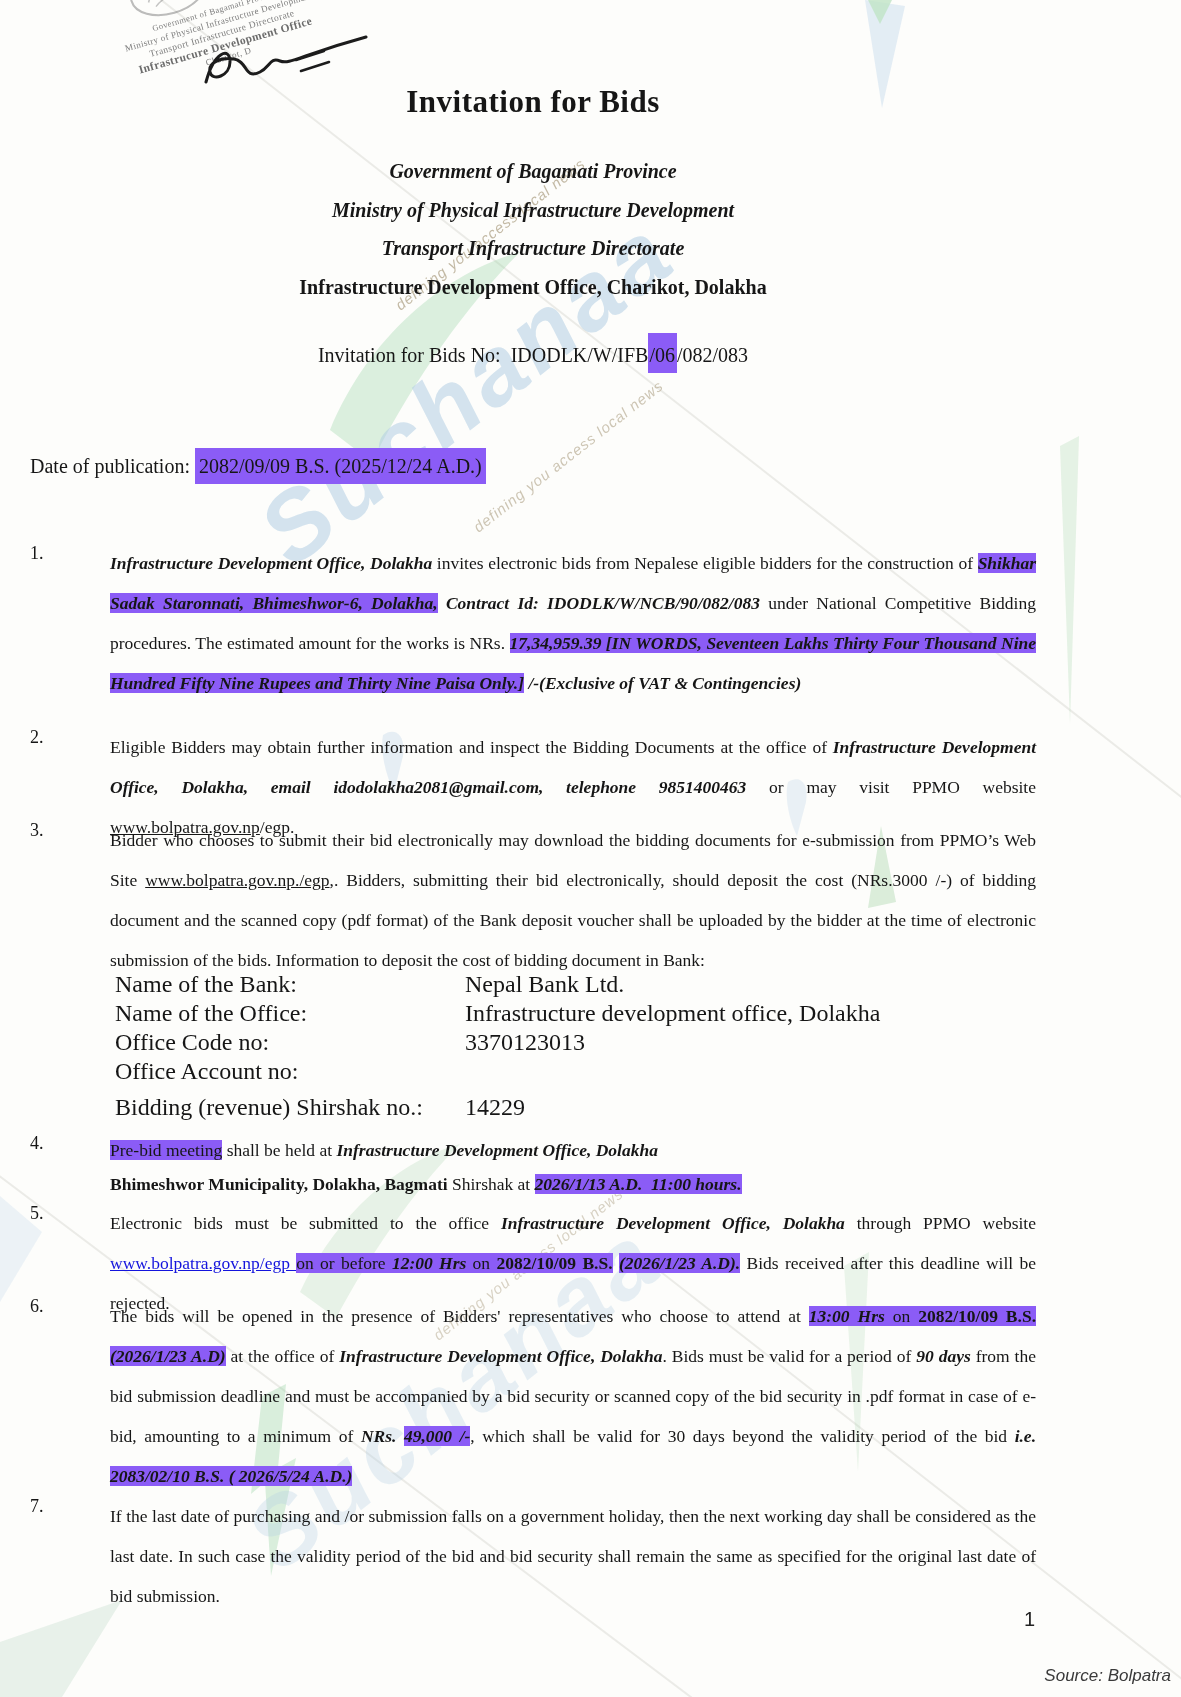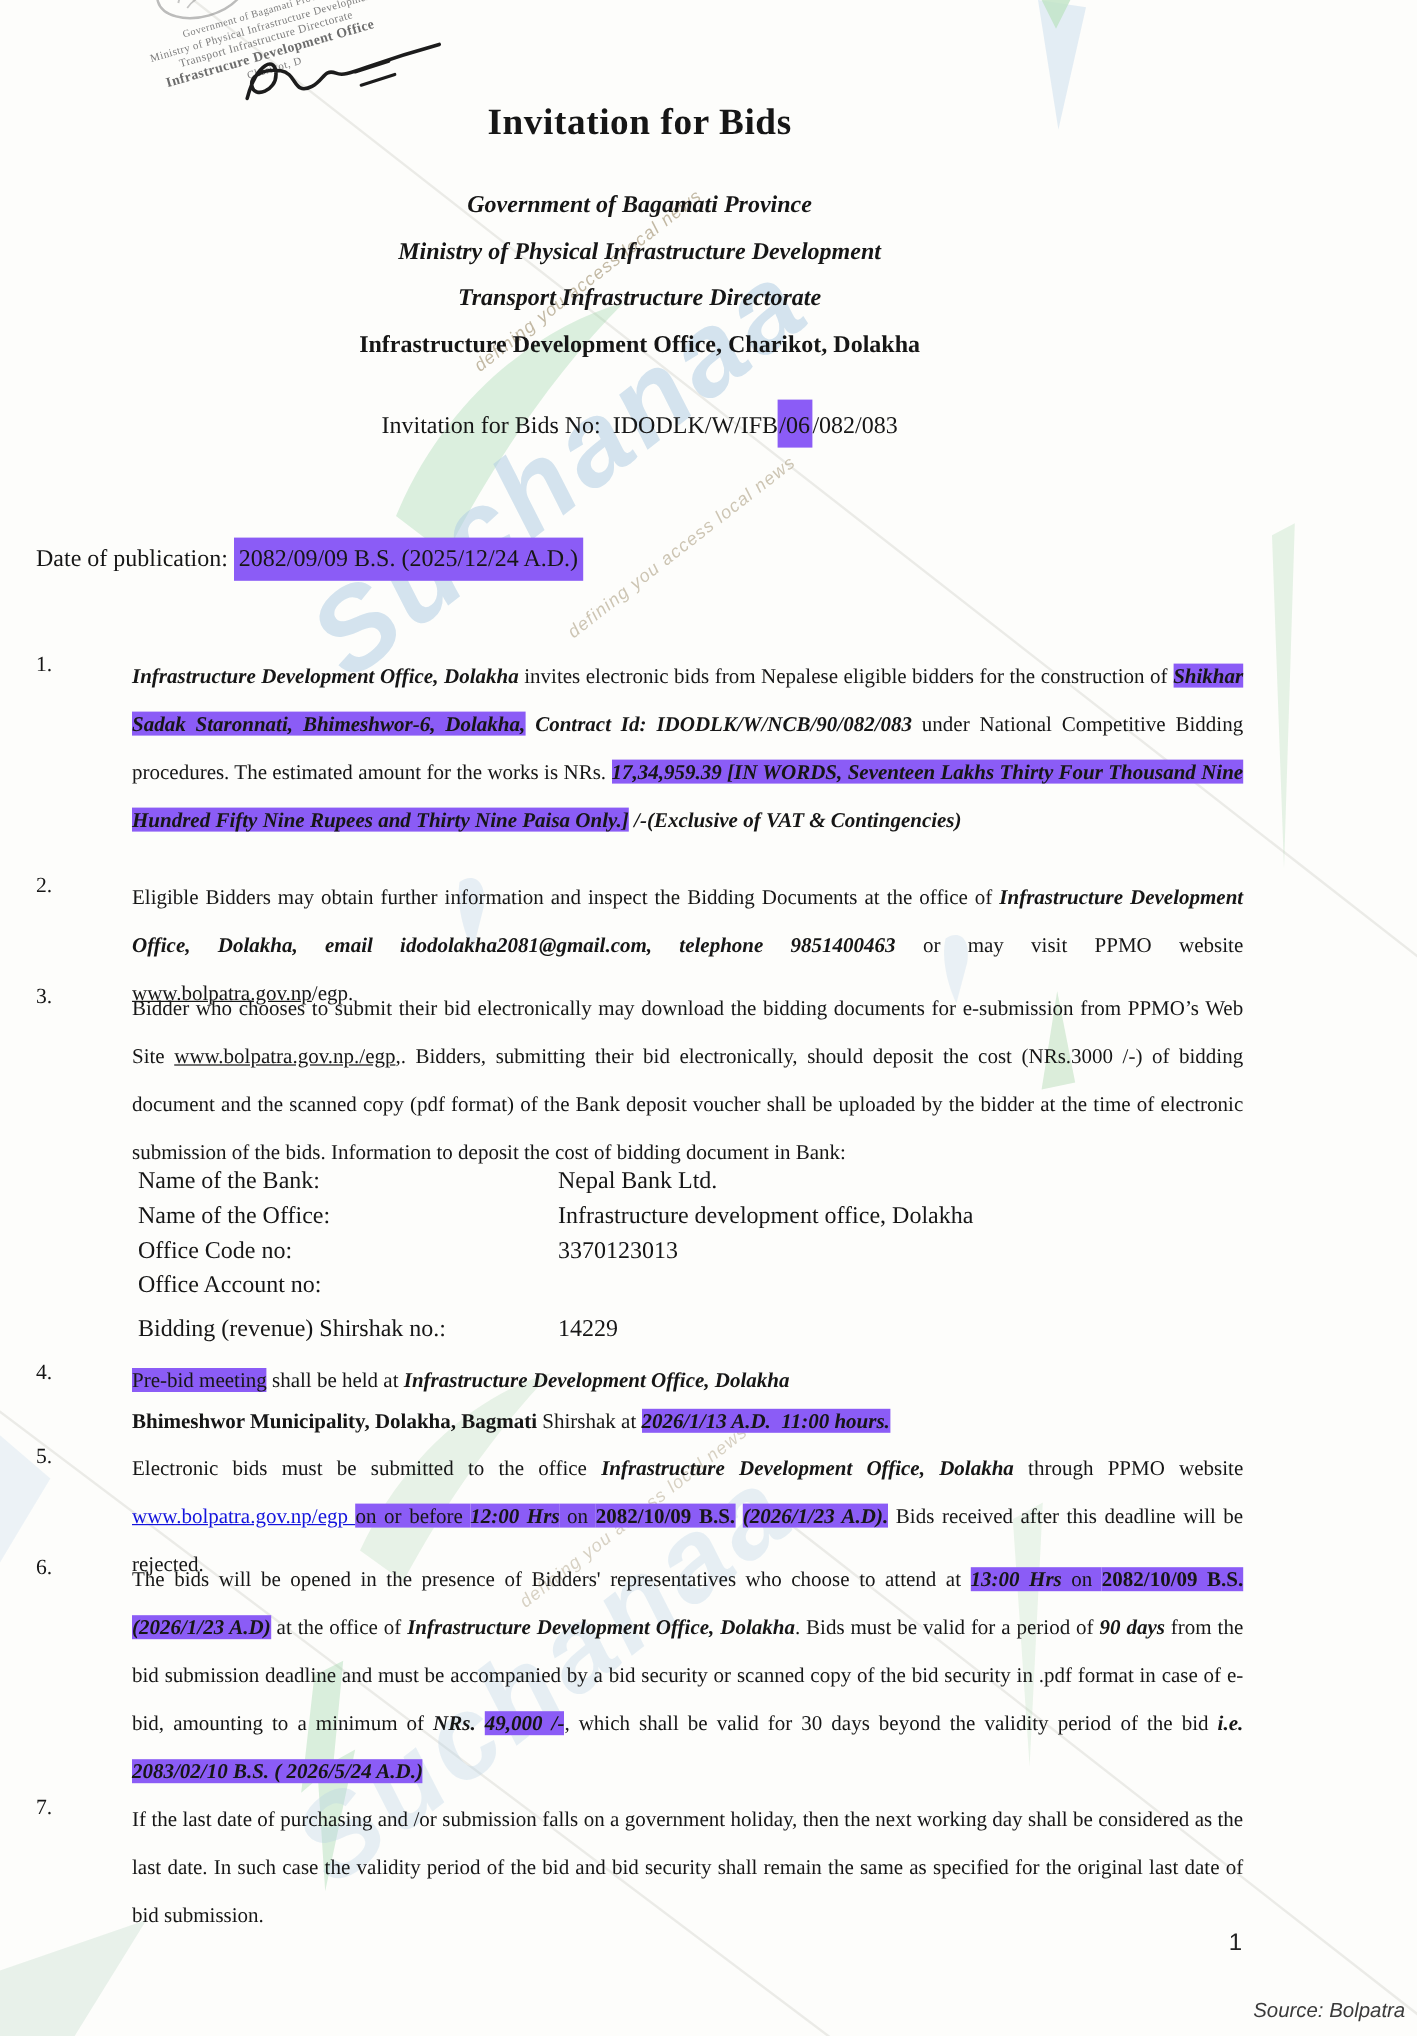--- a/index.html
+++ b/index.html
@@ -72,21 +72,21 @@
   .item .num{flex:0 0 80px;font-size:18px;}
   .item .txt{flex:1;font-size:17.5px;line-height:40px;text-align:justify;}
   .item.nojust .txt{text-align:left;line-height:34px;}
   .i1{top:543px;} .i2{top:727px;} .i3{top:820px;}
   .i4{top:1133px;} .i5{top:1203px;} .i6{top:1296px;} .i7{top:1496px;}
   .b{font-weight:bold;} .i{font-style:italic;}
   .hl{background:#8b5cf6;}
   .u{text-decoration:underline;}
   .link{color:#1414dd;text-decoration:underline;}
   
-  .bank{position:absolute;left:115px;top:970px;width:921px;font-size:20px;}
+  .bank{position:absolute;left:115px;top:970px;width:921px;font-size:24px;}
   .bank .row{display:flex;height:29px;line-height:29px;}
   .bank .row.last{margin-top:7px;}
   .bank .lbl{flex:0 0 350px;}
   .bank .val{flex:1;}
   
   .pagenum{
     position:absolute;right:146px;top:1608px;
     font-family:"Liberation Sans", sans-serif;font-size:20px;color:#222;
   }
   .source{

